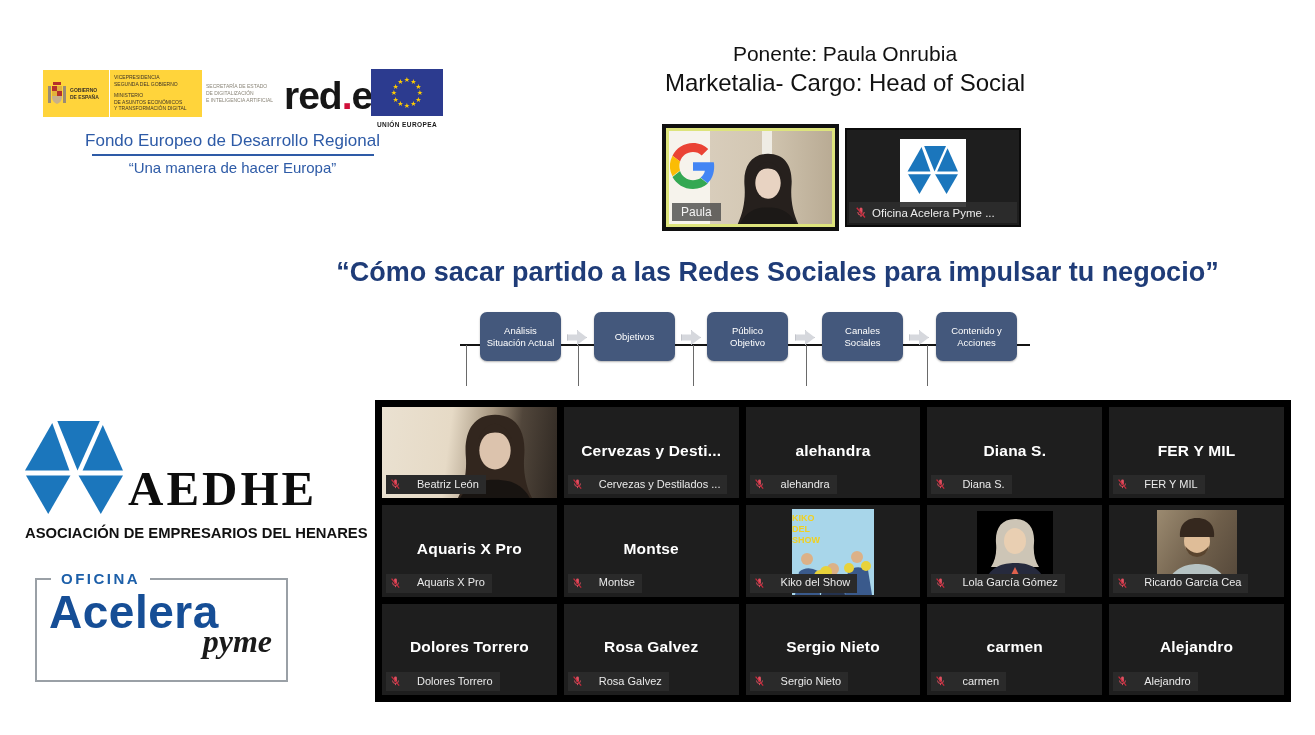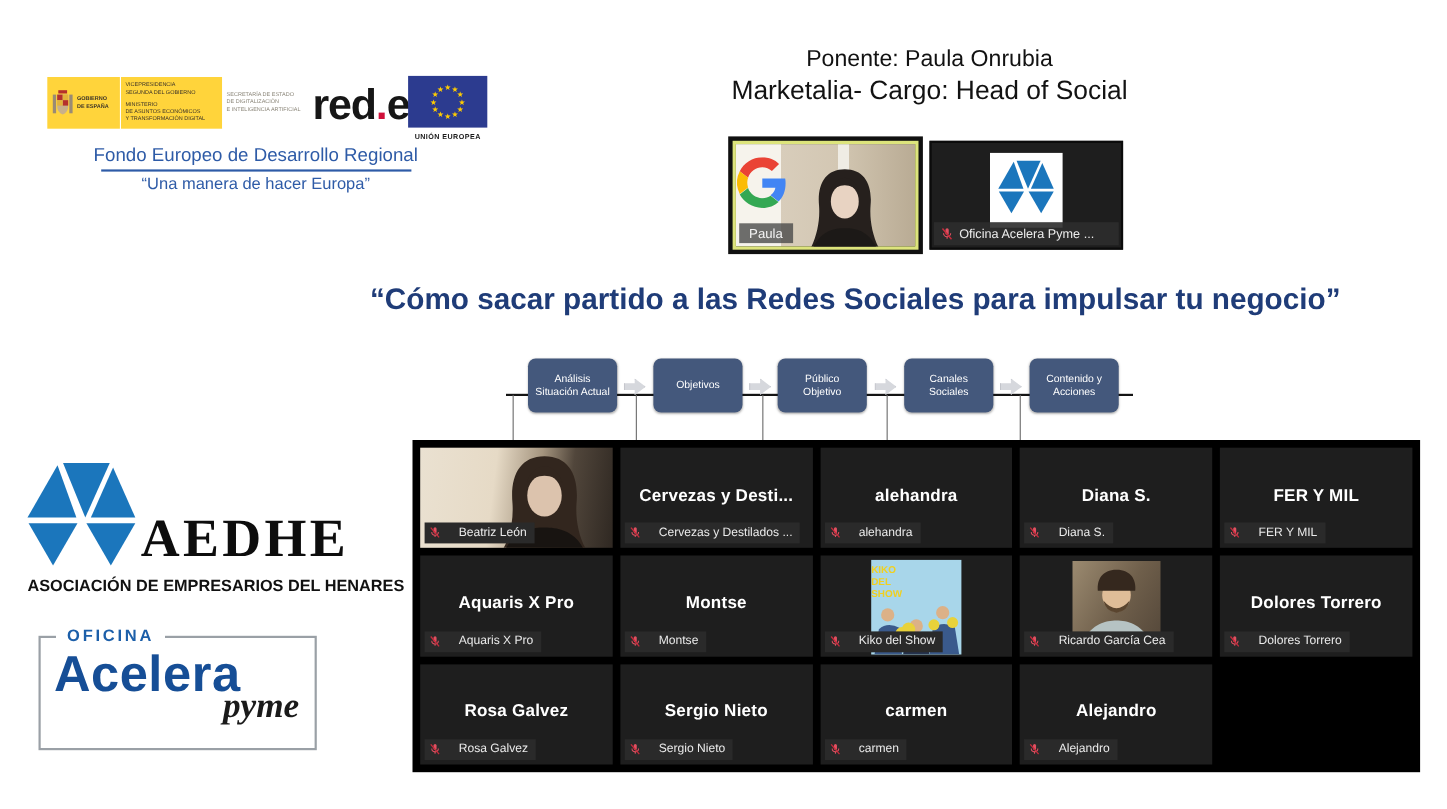--- a/index.html
+++ b/index.html
@@ -40,21 +40,21 @@
   .tag-paula { position:absolute; left:3px; bottom:3px; background:rgba(70,70,70,.78); color:#f4f4f4; font-size:12px; padding:2px 9px; }
 
   .thumb-oap { position:absolute; left:845px; top:128px; width:176px; height:99px; background:#1e1e1e; border:2px solid #0b0b0b; }
   .oap-square { position:absolute; left:50%; transform:translateX(-50%); top:9px; width:66px; height:68px; background:#fff; display:flex; justify-content:center; padding-top:6px; }
   .oap-bar { position:absolute; left:2px; right:2px; bottom:2px; height:21px; background:rgba(44,44,44,.9); display:flex; align-items:center; gap:5px; padding:0 6px; color:#ececec; font-size:11.5px; white-space:nowrap; overflow:hidden; }
 
   
   .main-title { position:absolute; left:240px; top:257px; width:1075px; text-align:center; font-size:27px; font-weight:bold; color:var(--c-title_navy); }
 
   
-  .flow { position:absolute; left:455px; top:322px; width:585px; height:78px; }
+  .flow { position:absolute; left:455px; top:308px; width:585px; height:78px; }
   .flow-hline { position:absolute; left:5px; top:36px; width:570px; height:2px; background:#141414; }
   .flow-tick { position:absolute; top:37px; width:1px; height:41px; background:#6a6a6a; }
   .flow-box { position:absolute; top:4px; width:81px; height:49px; background:var(--c-flow_box); border-radius:7px;
       color:#fff; font-size:9.5px; line-height:1.2; display:flex; align-items:center; justify-content:center; text-align:center;
       white-space:pre-line; box-shadow:0 1px 2px rgba(0,0,0,.3); }
   .flow-arrow { position:absolute; top:22px; width:20px; height:15px; background:#d6d8dd; border:1px solid #c2c4ca;
       clip-path:polygon(0 30%, 50% 30%, 50% 0, 100% 50%, 50% 100%, 50% 70%, 0 70%); }
 
   
   .aedhe-logo { position:absolute; left:23px; top:420px; }
@@ -355,20 +355,39 @@
       <svg class="mic" width="11" height="12" viewBox="0 0 24 24">
           <rect x="9" y="2" width="6" height="12" rx="3" fill="#e05060"></rect>
           <path d="M5.5 11a6.5 6.5 0 0 0 13 0" fill="none" stroke="#e05060" stroke-width="2"></path>
           <line x1="12" y1="17.5" x2="12" y2="21" stroke="#e05060" stroke-width="2"></line>
           <line x1="3.5" y1="2.5" x2="20" y2="22" stroke="#c92a3c" stroke-width="2.6"></line>
         </svg>
       <span>Kiko del Show</span>
     </div>
   </div>
 
+  <div class="tile">
+    <div class="avatar-box av-lola">
+      <svg width="76" height="70" viewBox="0 0 76 70">
+        <path d="M38 8 C52 8 58 18 57 32 C56 42 58 50 62 56 L14 56 C18 50 20 42 19 32 C18 18 24 8 38 8Z" fill="#cdc5b6"></path>
+        <ellipse cx="38" cy="30" rx="11" ry="13" fill="#e9cfb2"></ellipse>
+        <path d="M8 70 C14 55 26 52 38 52 C50 52 62 55 68 70 Z" fill="#262a3d"></path>
+        <path d="M31 70 L38 56 L45 70 Z" fill="#e0614d"></path>
+      </svg>
+    </div>
+    <div class="tag">
+      <svg class="mic" width="11" height="12" viewBox="0 0 24 24">
+          <rect x="9" y="2" width="6" height="12" rx="3" fill="#e05060"></rect>
+          <path d="M5.5 11a6.5 6.5 0 0 0 13 0" fill="none" stroke="#e05060" stroke-width="2"></path>
+          <line x1="12" y1="17.5" x2="12" y2="21" stroke="#e05060" stroke-width="2"></line>
+          <line x1="3.5" y1="2.5" x2="20" y2="22" stroke="#c92a3c" stroke-width="2.6"></line>
+        </svg>
+      <span>Lola García Gómez</span>
+    </div>
+  </div>
 
   <div class="tile">
     <div class="avatar-box av-ricardo">
       <svg width="80" height="72" viewBox="0 0 80 72">
         <ellipse cx="40" cy="31" rx="13" ry="15" fill="#dfbd98"></ellipse>
         <path d="M40 8 C53 8 58 17 57 27 L23 27 C22 17 27 8 40 8Z" fill="#35281e"></path>
         <path d="M28 36 Q40 50 52 36 Q50 46 40 47 Q30 46 28 36Z" fill="#5a452f"></path>
         <path d="M10 72 C18 57 30 54 40 54 C50 54 62 57 70 72 Z" fill="#b6c3c3"></path>
       </svg>
     </div>

